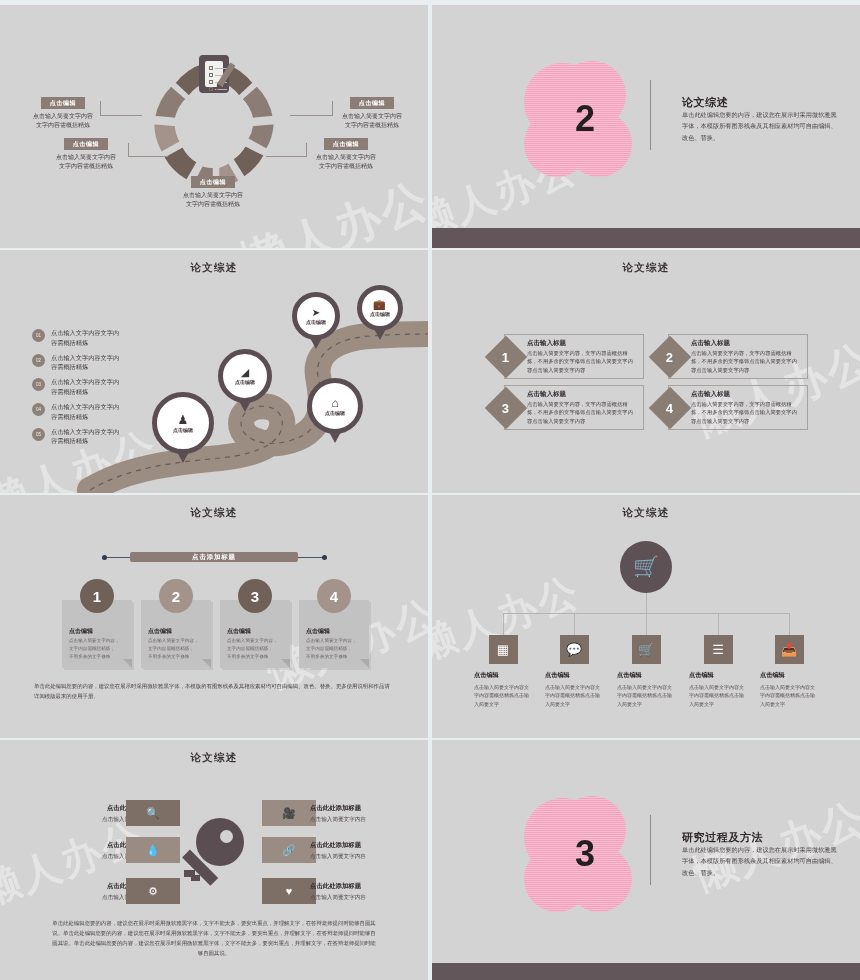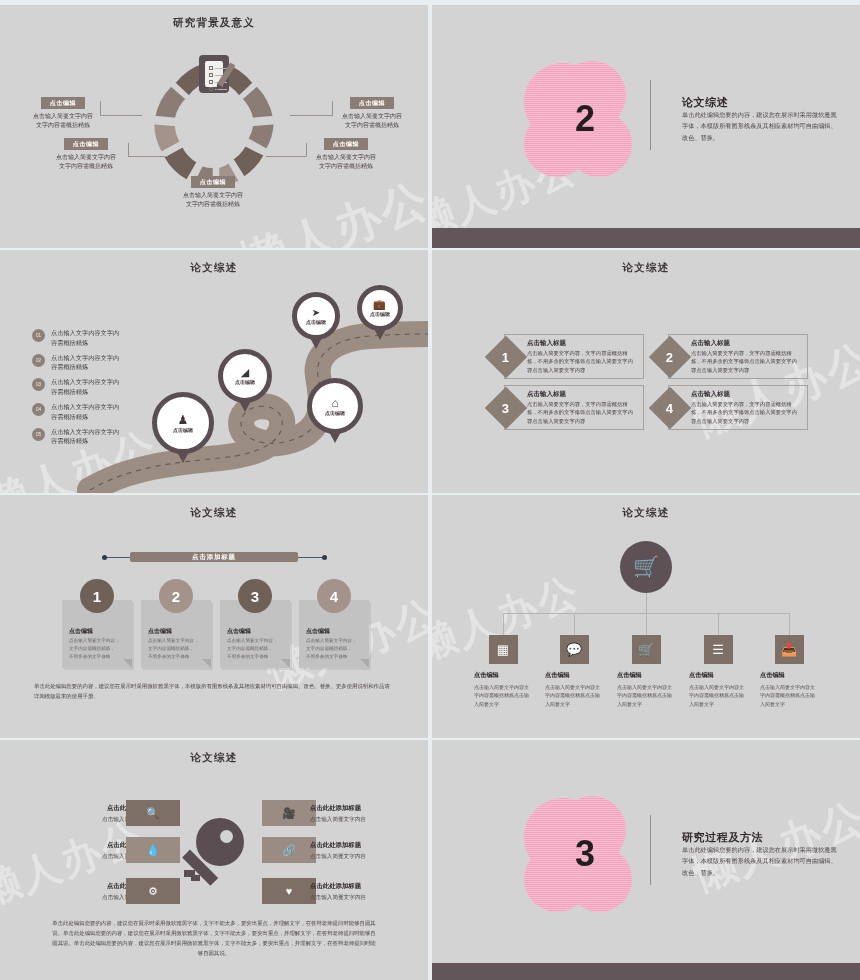--- a/index.html
+++ b/index.html
@@ -166,21 +166,20 @@
   .key-stem{ position:absolute; left:2px; top:30px; width:40px; height:11px; background:#5b4e52; transform:rotate(45deg); transform-origin:left center;}
   .key-tooth{ position:absolute; left:0px; top:52px; width:11px; height:7px; background:#5b4e52;}
   .key-tooth2{ position:absolute; left:7px; top:57px; width:9px; height:6px; background:#5b4e52;}
 </style>
 </head>
 <body>
 
 <div class="grid">
 
   <div class="slide">
-    <div class="slide-title">研究背景及意义</div>
     <div class="wm" style="right:-6px;bottom:-14px;">懒人办公</div>
 
     <div class="fan-wrap">
       <svg class="fan" viewBox="0 0 150 150">
         <g stroke="#d3d3d3" stroke-width="2.5" fill="none">
           <path d="M15,60 A60,60 0 0 1 32,28 L48,42 A38,38 0 0 0 37,62 Z" fill="#8b7d75"></path>
           <path d="M35,26 A60,60 0 0 1 65,5 L69,26 A38,38 0 0 0 50,40 Z" fill="#6f6058"></path>
           <path d="M85,5 A60,60 0 0 1 115,26 L100,40 A38,38 0 0 0 81,26 Z" fill="#6f6058"></path>
           <path d="M118,28 A60,60 0 0 1 135,60 L113,62 A38,38 0 0 0 102,42 Z" fill="#8b7d75"></path>
           <path d="M14,66 A60,60 0 0 0 22,96 L42,85 A38,38 0 0 1 37,68 Z" fill="#a3938a"></path>

